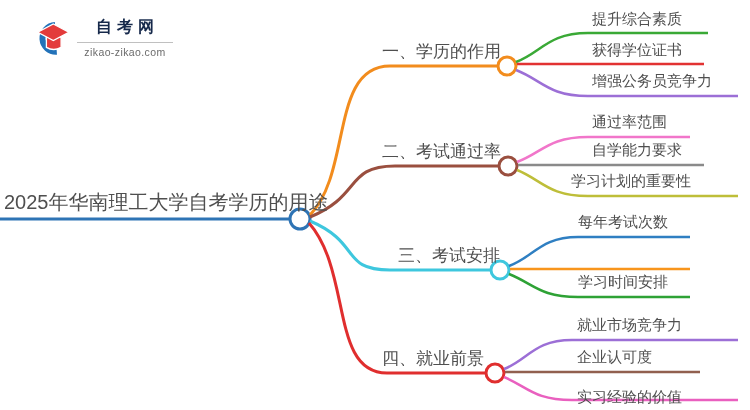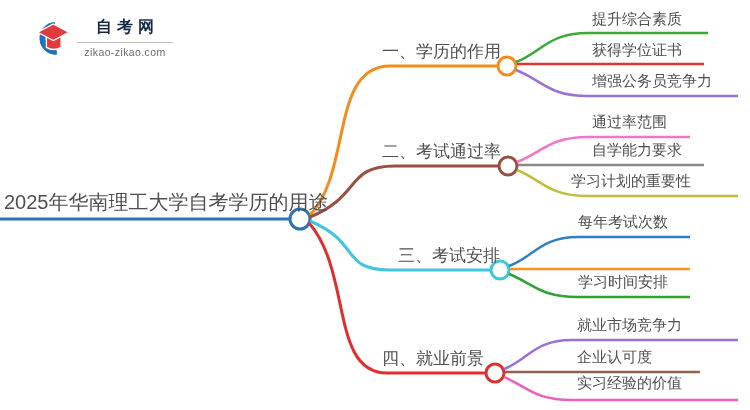--- a/index.html
+++ b/index.html
@@ -80,15 +80,15 @@
   <div class="label lbl-sub" style="left:592px; top:141px;text-align:right;">自学能力要求</div>
   <div class="label lbl-sub" style="left:571px; top:172px;">学习计划的重要性</div>
 
   <div class="label lbl-branch" style="left:382px; top:246px;margin-left:16px;">三、考试安排</div>
   <div class="label lbl-sub" style="left:578px; top:213px;">每年考试次数</div>
   <div class="label lbl-sub" style="left:578px; top:273px;">学习时间安排</div>
 
   <div class="label lbl-branch" style="left:382px; top:349px;">四、就业前景</div>
   <div class="label lbl-sub" style="left:577px; top:316px;">就业市场竞争力</div>
   <div class="label lbl-sub" style="left:577px; top:348px;">企业认可度</div>
-  <div class="label lbl-sub" style="left:577px; top:374px;">实习经验的价值</div>
+  <div class="label lbl-sub" style="left:577px; top:388px;">实习经验的价值</div>
 
 </div>
 
 </body></html>

